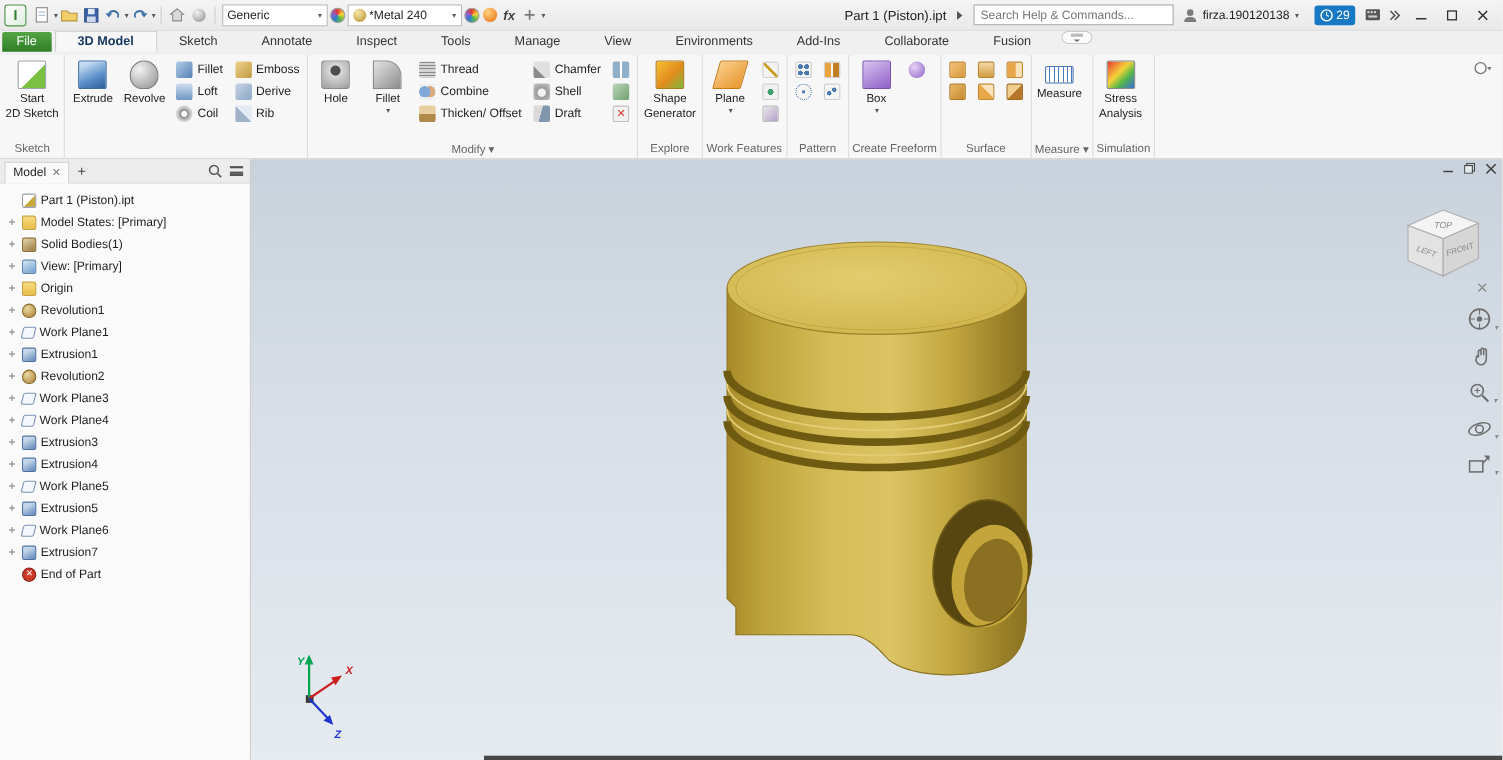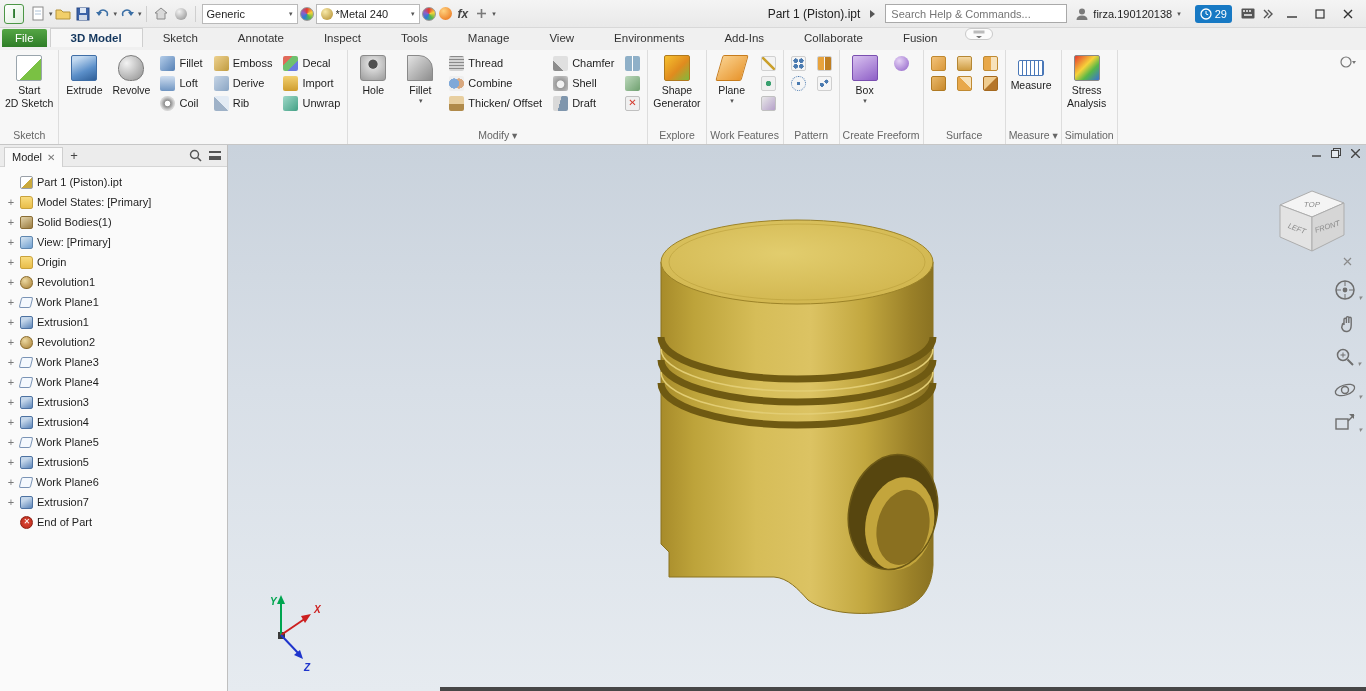--- a/index.html
+++ b/index.html
@@ -316,34 +316,20 @@
             </div>
             <div class="sbtn">
               <span class="ico smico" data-icon="derive"></span>
               <span class="slbl">Derive</span>
             </div>
             <div class="sbtn">
               <span class="ico smico" data-icon="rib"></span>
               <span class="slbl">Rib</span>
             </div>
           </div>
-          <div class="scol">
-            <div class="sbtn">
-              <span class="ico smico" data-icon="decal"></span>
-              <span class="slbl">Decal</span>
-            </div>
-            <div class="sbtn">
-              <span class="ico smico" data-icon="import"></span>
-              <span class="slbl">Import</span>
-            </div>
-            <div class="sbtn">
-              <span class="ico smico" data-icon="unwrap"></span>
-              <span class="slbl">Unwrap</span>
-            </div>
-          </div>
         </div>
       </div>
       <div class="rgroup">
         <div class="rcontent">
           <div class="bigbtn">
             <span class="ico bigico" data-icon="hole"></span>
             <span class="biglbl">Hole</span>
           </div>
           <div class="bigbtn">
             <span class="ico bigico" data-icon="fillet"></span>

